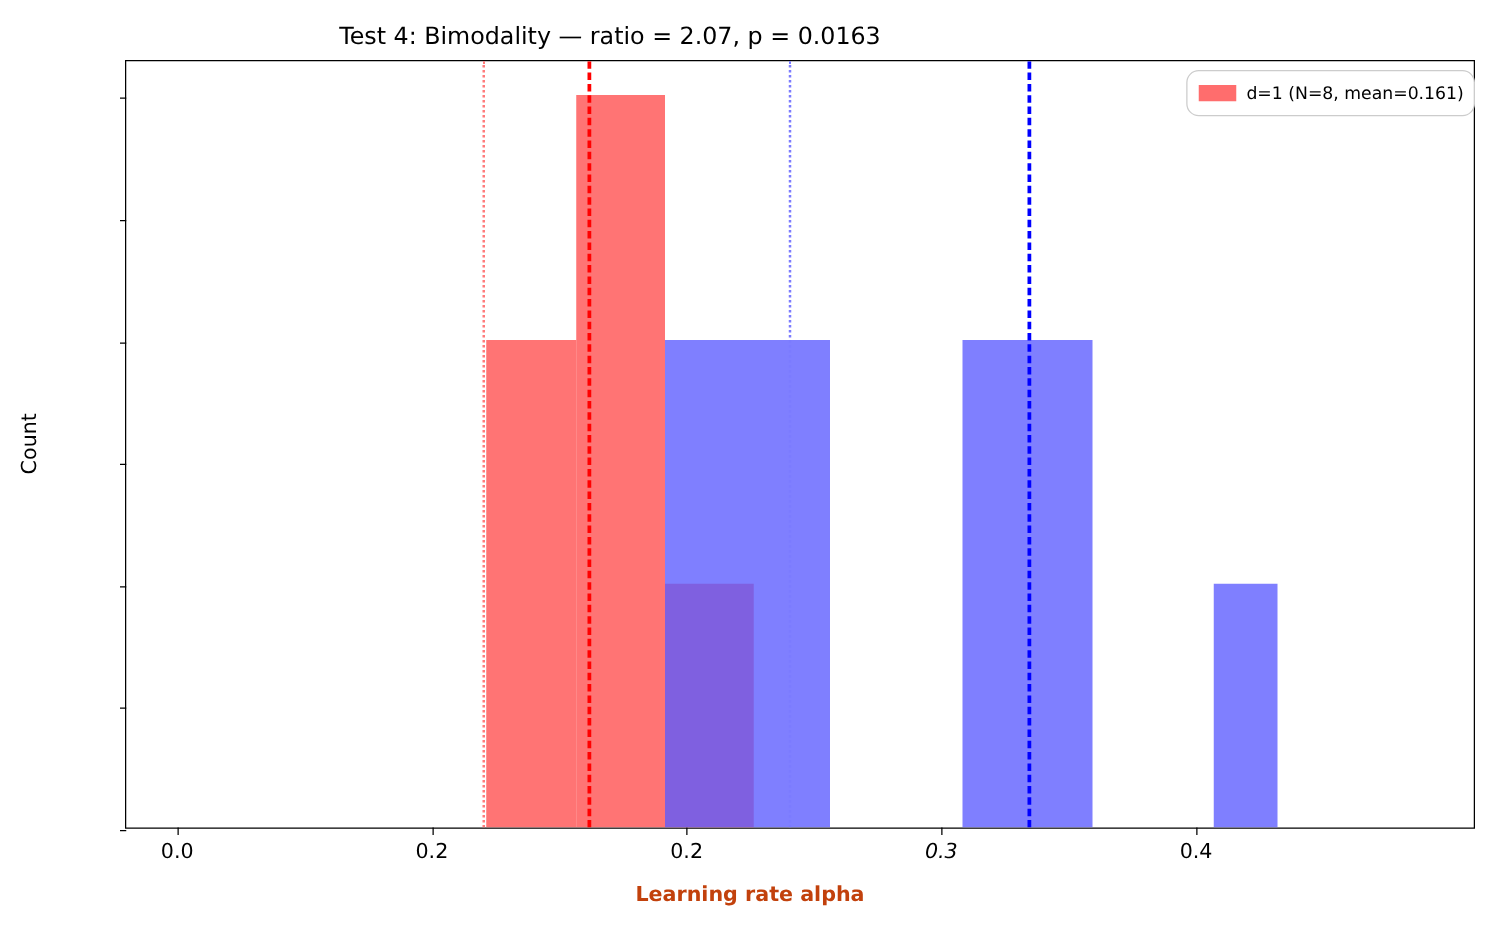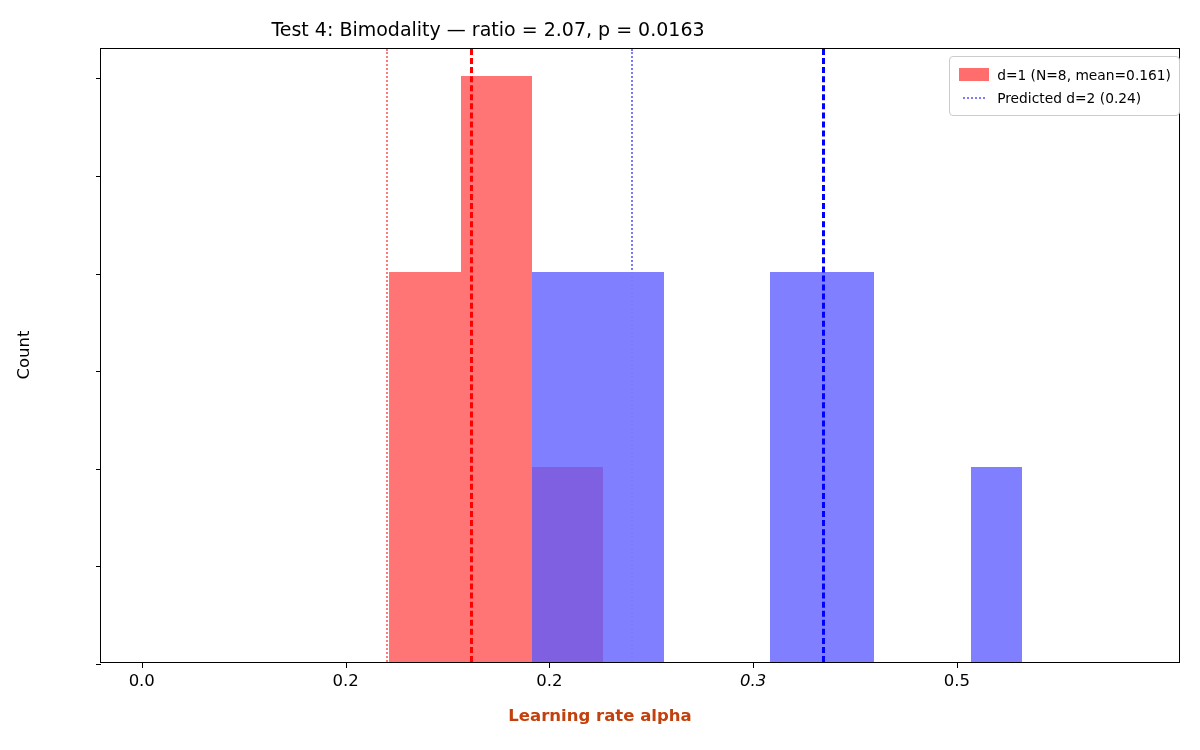--- a/index.html
+++ b/index.html
@@ -33,21 +33,21 @@
   }
   #xlabel{
     position:absolute; left:0; top:706px; width:1200px; text-align:center;
     font-size:16.5px; color:#c2410c;font-weight:bold;
   }
 
   
   #legend{
     position:absolute; right:20px; top:56px;
     border:0.9px solid #cccccc; background:rgba(255,255,255,0.92);
-    border-radius:4px; padding:6px 8px 6px 7px; box-sizing:border-box;
+    border-radius:10px; padding:6px 8px 6px 7px; box-sizing:border-box;
     box-shadow:0 0 0 0 transparent;
   }
   .legend-row{display:flex; align-items:center; height:23px;}
   .legend-key{width:34px; height:23px; display:flex; align-items:center; justify-content:center; flex:0 0 34px;}
   .legend-patch{width:30px; height:13px;}
   .legend-dotline{width:22px; height:0; border-top:2.6px dotted;}
   .legend-text{font-size:13.8px; color:#000; white-space:nowrap; padding-left:6px;}
 </style>
 </head>
 <body>
@@ -79,35 +79,29 @@
         <div class="ytick-mark" style="top: 29.2857px;"></div>
         <div class="xtick-mark" style="left: 40.7547px;"></div>
         <div class="xtick-label" style="left: 40.7547px;">0.0</div>
         <div class="xtick-mark" style="left: 244.528px;"></div>
         <div class="xtick-label" style="left: 244.528px;">0.2</div>
         <div class="xtick-mark" style="left: 448.302px;"></div>
         <div class="xtick-label" style="left: 448.302px;">0.2</div>
         <div class="xtick-mark" style="left: 652.075px;"></div>
         <div class="xtick-label" style="left: 652.075px; font-style: italic;">0.3</div>
         <div class="xtick-mark" style="left: 855.849px;"></div>
-        <div class="xtick-label" style="left: 855.849px;">0.5</div>
+        <div class="xtick-label" style="left: 855.849px;">0.4</div>
       </div>
   </div>
 
   <div id="ylabel">Count</div>
   <div id="xlabel">Learning rate alpha</div>
 
   <div id="legend">
       <div class="legend-row">
         <span class="legend-key">
           <span class="legend-patch" style="background: rgb(255, 77, 77); opacity: 0.82;"></span>
         </span>
         <span class="legend-text">d=1 (N=8, mean=0.161)</span>
       </div>
-      <div class="legend-row">
-        <span class="legend-key">
-          <span class="legend-dotline" style="border-top-color: rgb(123, 123, 255);"></span>
-        </span>
-        <span class="legend-text">Predicted d=2 (0.24)</span>
-      </div>
     </div>
 
 </div>
 
 </body></html>

